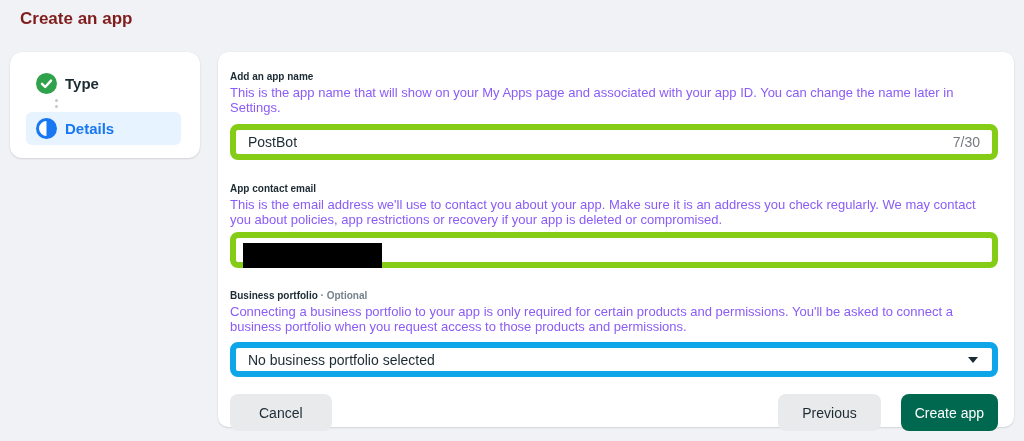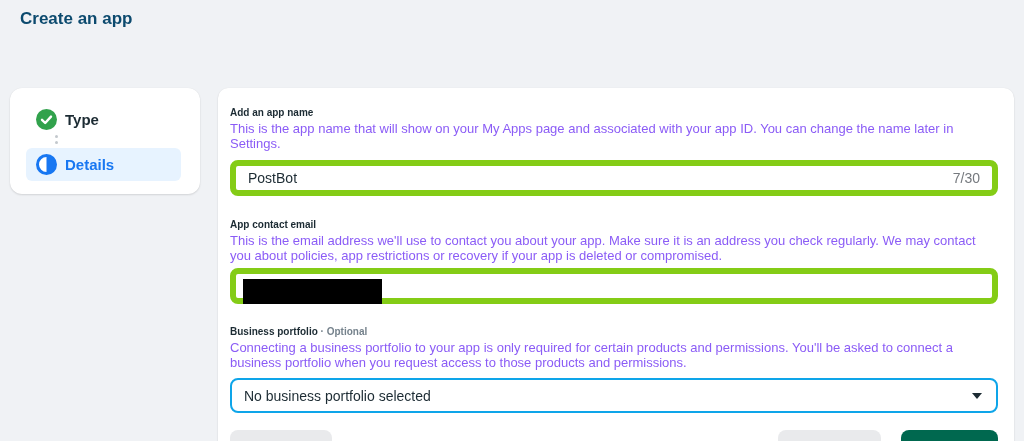--- a/index.html
+++ b/index.html
@@ -6,26 +6,25 @@
   html,body { width:1024px; height:441px; }
   body {
     font-family:"Liberation Sans","DejaVu Sans",sans-serif;
     background:#f0f2f5;
     color:#1c2b33;
     position:relative;
     overflow:hidden;
   }
   .page-title {
     position:absolute; left:20px; top:9px;
-    font-size:17px; font-weight:bold; color:#0c4a6e;
+    font-size:17px; font-weight:bold; color:#7f1d1d;
   }
   .card {
     position:absolute; background:#fff; border-radius:10px;
     box-shadow:0 1px 2px rgba(0,0,0,.12), 0 0 1px rgba(0,0,0,.08);
-    margin-top:36px;
   }
   
   .stepper-card { left:10px; top:52px; width:190px; height:106px; border-radius:12px; }
   .step-row { position:absolute; display:flex; align-items:center; }
   .step-row.type { left:26px; top:15px; width:148px; height:33px; }
   .step-row.details {
     left:16px; top:60px; width:155px; height:33px;
     background:#e7f3ff; border-radius:6px; padding-left:10px;
   }
   .step-icon { width:21px; height:21px; flex:0 0 21px; display:block; }
@@ -57,21 +56,21 @@
   .char-counter { font-size:14px; color:#75797e; margin-left:8px; }
   .redaction-box {
     position:absolute; left:7px; top:5px; width:139px; height:25px;
     background:#000;
   }
   .mt-email { margin-top:21px; }
   .email-input { margin-top:5px; }
   .mt-portfolio { margin-top:20px; }
   .select-box {
     margin-top:8px; height:35px; width:768px;
-    border:2px solid #0ea5e9; border-radius:8px;
+    border:6px solid #0ea5e9; border-radius:8px;
     display:flex; align-items:center; padding:0 14px 0 12px;
     background:#fff; cursor:pointer; position:relative;
   }
   .select-value { font-size:14px; color:#1c2b33; flex:1; }
   .caret-down {
     width:0; height:0;
     border-left:5px solid transparent; border-right:5px solid transparent;
     border-top:6px solid #1c2b33;
   }
   .button-row { margin-top:17px; display:flex; align-items:center; width:768px; }

